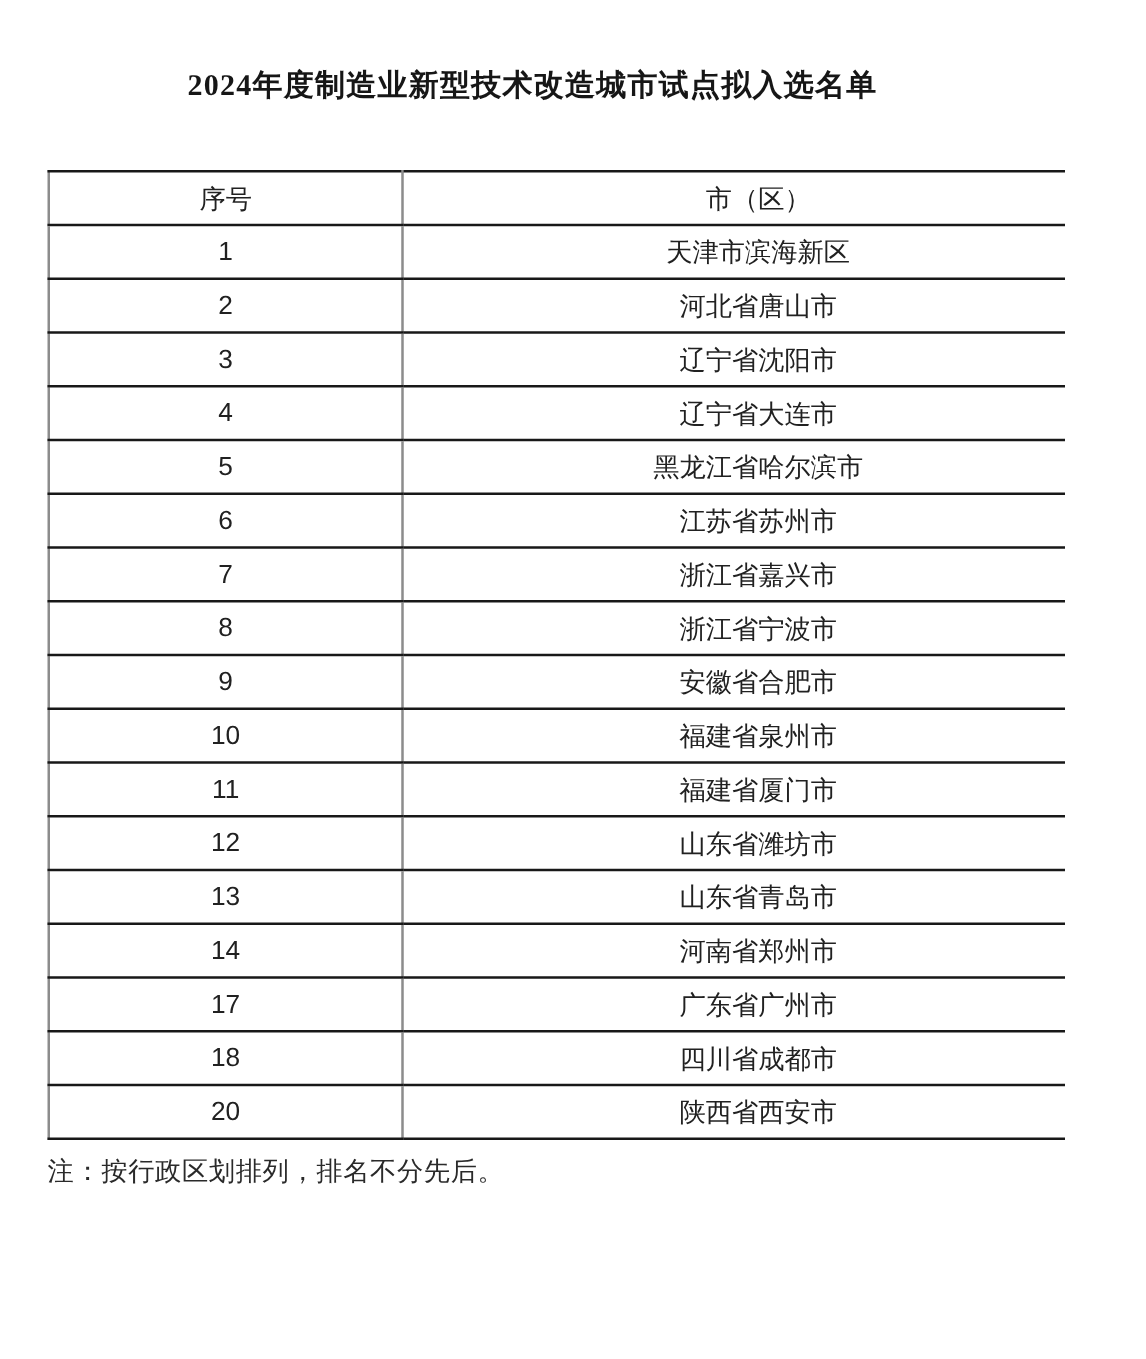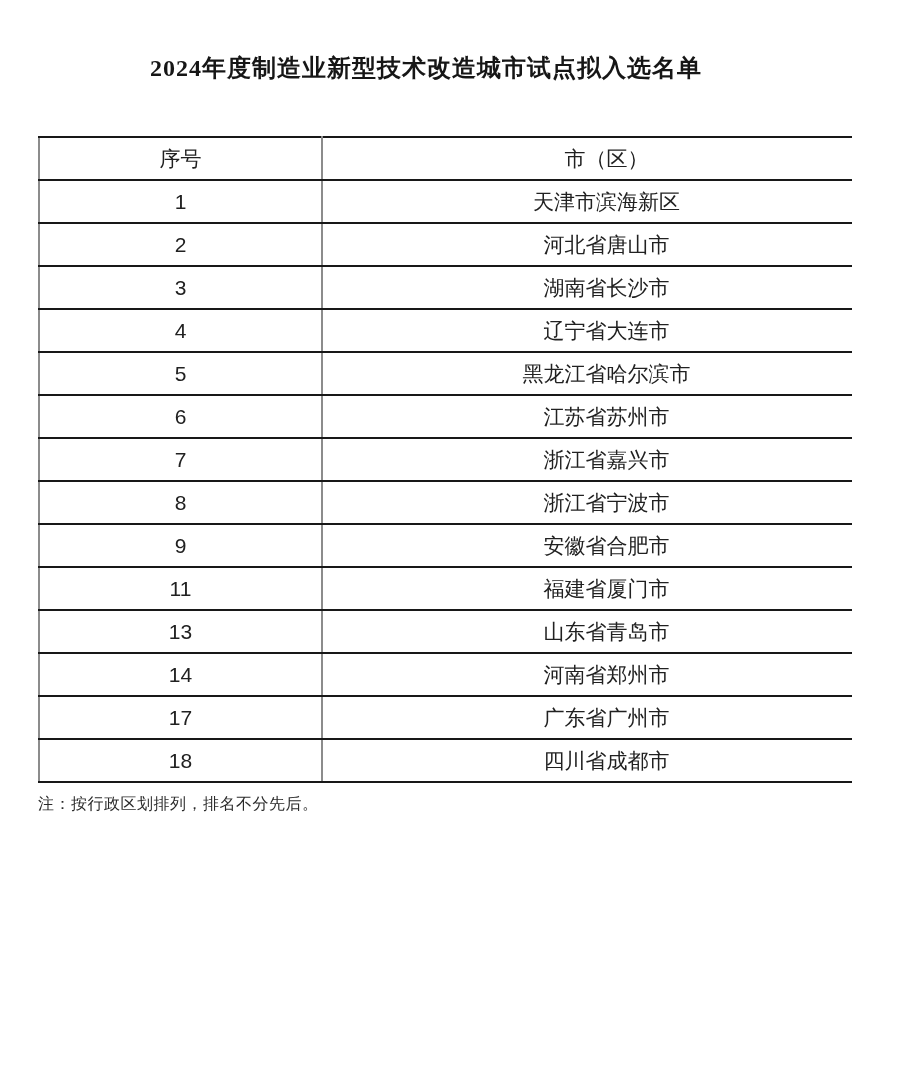--- a/index.html
+++ b/index.html
@@ -45,21 +45,21 @@
     border-top: 2px solid #181818;
     border-bottom: 2px solid #181818;
     border-left: 2px solid #8c8c8c;
     border-right: 2px solid #8c8c8c;
     padding: 0;
     overflow: hidden;
     white-space: nowrap;
   }
   .doc-note {
     margin: 11px 0 0 38px;
-    font-size: 16px;
+    font-size: 21px;
     font-family: "Liberation Serif", "DejaVu Serif", serif;
     color: #2a2a2a;
     letter-spacing: 0.5px;
   }
 </style>
 </head>
 <body>
 
 <div class="page">
 
@@ -82,21 +82,21 @@
       <td>天津市滨海新区</td>
     </tr>
 
     <tr>
       <td>2</td>
       <td>河北省唐山市</td>
     </tr>
 
     <tr>
       <td>3</td>
-      <td>湖南省长沙市</td>
+      <td>辽宁省沈阳市</td>
     </tr>
 
     <tr>
       <td>4</td>
       <td>辽宁省大连市</td>
     </tr>
 
     <tr>
       <td>5</td>
       <td>黑龙江省哈尔滨市</td>
@@ -115,26 +115,34 @@
     <tr>
       <td>8</td>
       <td>浙江省宁波市</td>
     </tr>
 
     <tr>
       <td>9</td>
       <td>安徽省合肥市</td>
     </tr>
 
+    <tr>
+      <td>10</td>
+      <td>福建省泉州市</td>
+    </tr>
 
     <tr>
       <td>11</td>
       <td>福建省厦门市</td>
     </tr>
 
+    <tr>
+      <td>12</td>
+      <td>山东省潍坊市</td>
+    </tr>
 
     <tr>
       <td>13</td>
       <td>山东省青岛市</td>
     </tr>
 
     <tr>
       <td>14</td>
       <td>河南省郑州市</td>
     </tr>
@@ -145,18 +153,22 @@
       <td>17</td>
       <td>广东省广州市</td>
     </tr>
 
 
     <tr>
       <td>18</td>
       <td>四川省成都市</td>
     </tr>
 
+    <tr>
+      <td>20</td>
+      <td>陕西省西安市</td>
+    </tr>
   </tbody>
   </table>
 
   <div class="doc-note">注：按行政区划排列，排名不分先后。</div>
 
 </div>
 
 </body></html>

